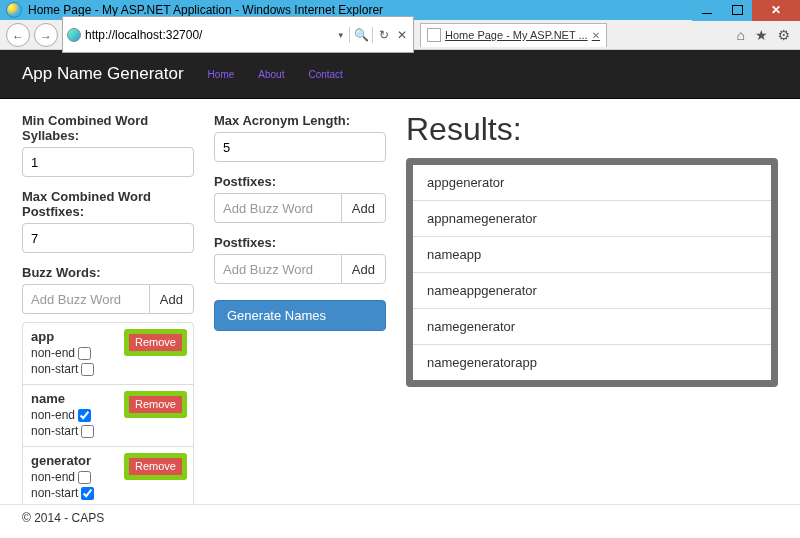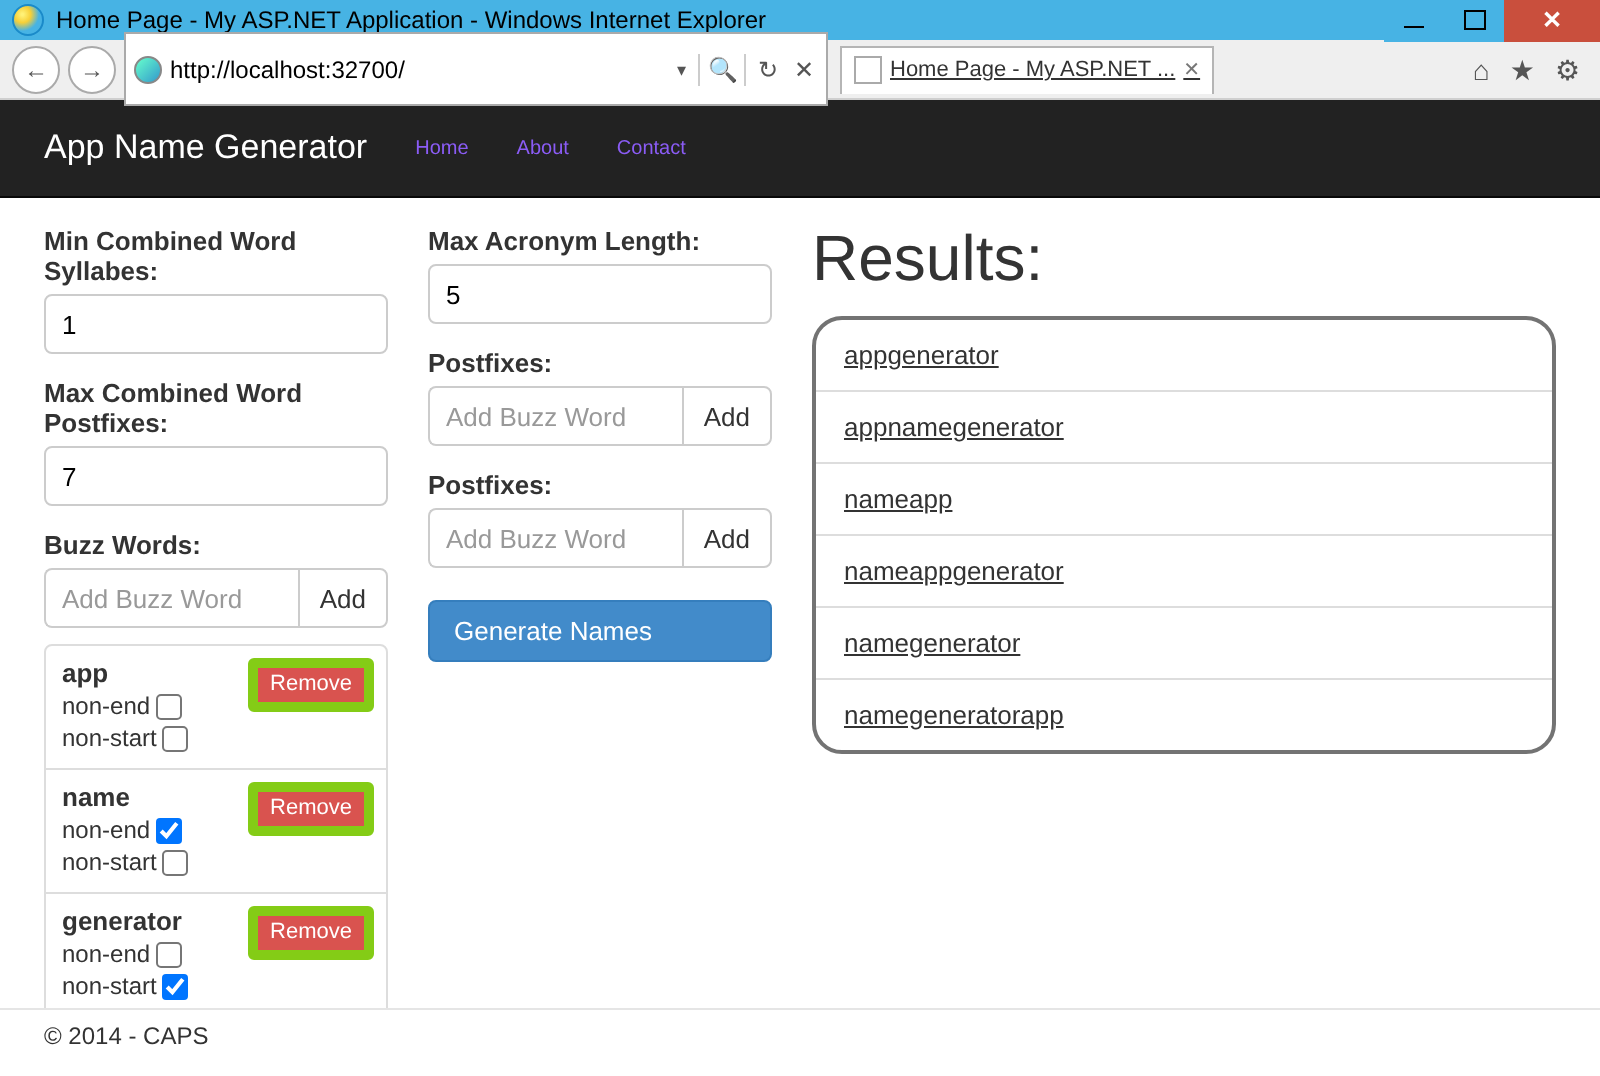--- a/index.html
+++ b/index.html
@@ -185,21 +185,21 @@
     border-radius: 4px;
     padding: 7px 12px;
     font-size: 13px;
     display: inline-block;
     margin-top: 4px;
   }
   .results-title {
     font-size: 32px; color: #333; font-weight: 400; margin: -2px 0 10px 0;
   }
   .results-list {
-    border: 2px solid #737373; border-radius: 15px; text-decoration: underline;
+    border: 7px solid #737373; border-radius: 4px;
   }
   .results-list .res-item {
     padding: 10px 14px;
     font-size: 13px;
     border-bottom: 1px solid #ddd;
   }
   .results-list .res-item:last-child { border-bottom: 0; }
   
   .footer {
     height: 20px;

